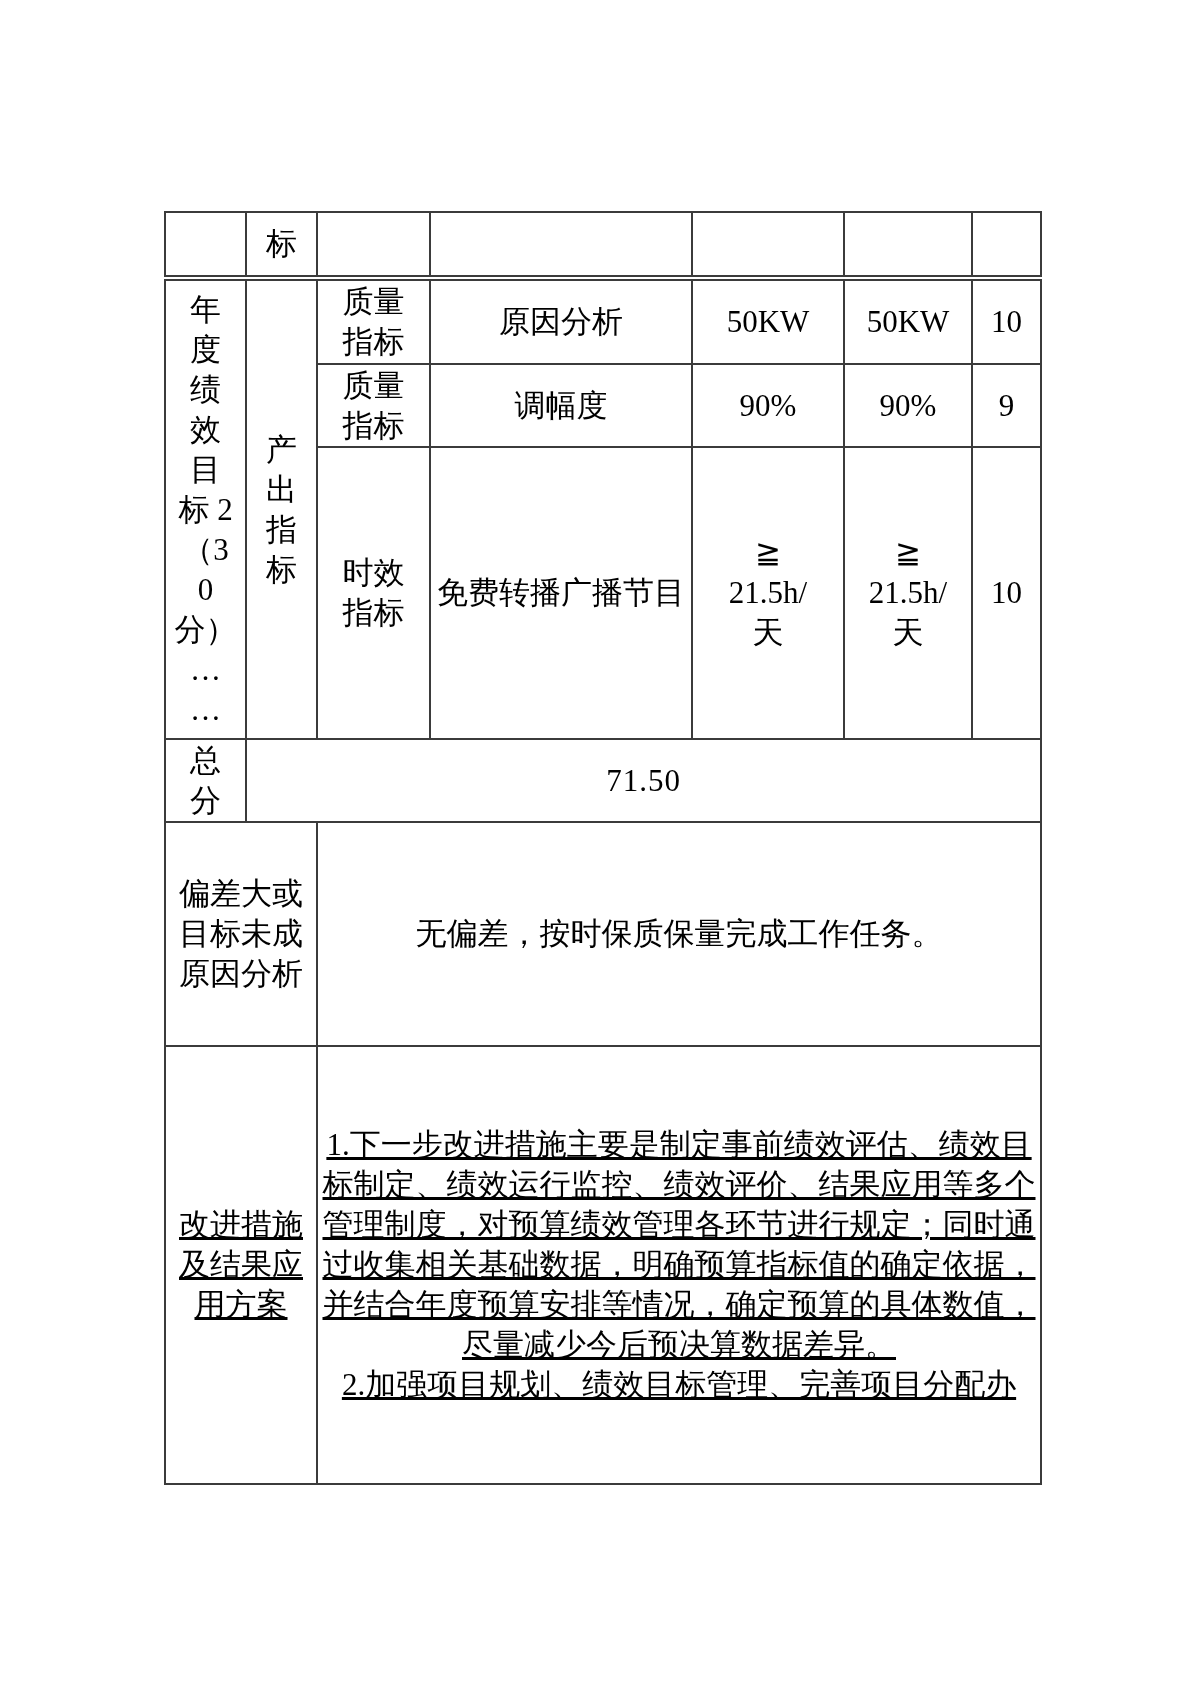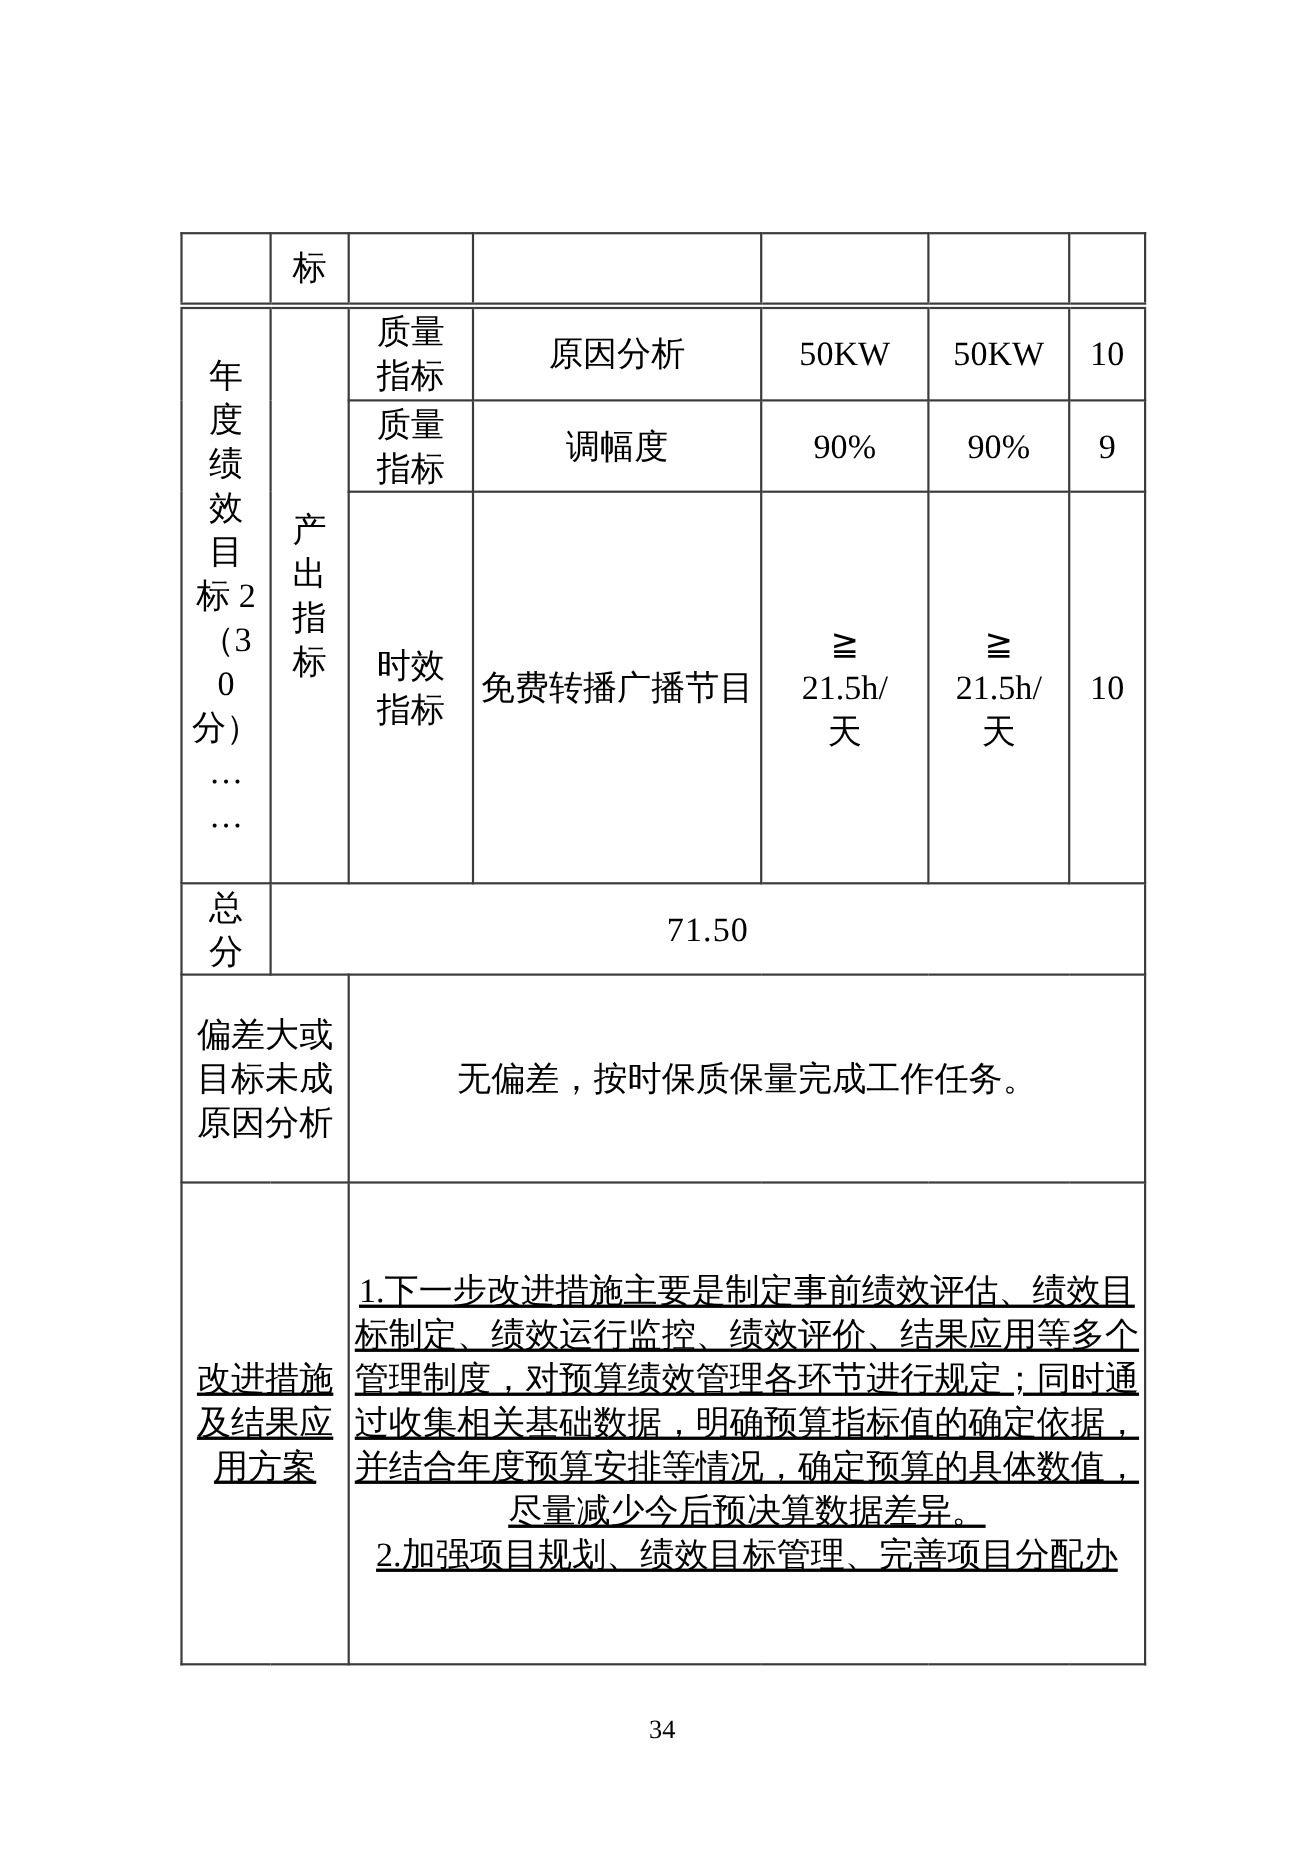--- a/index.html
+++ b/index.html
@@ -126,51 +126,50 @@
 
     <tr style="height:83px">
       <td class="pre type-cell">质量
 指标</td>
       <td class="name-cell">调幅度</td>
       <td class="pre value-cell">90%</td>
       <td class="pre value-cell">90%</td>
       <td class="score-cell">9</td>
     </tr>
 
-    <tr style="height:356px">
+    <tr style="height:292px">
       <td class="pre type-cell">时效
 指标</td>
       <td class="name-cell">免费转播广播节目</td>
       <td class="pre value-cell">≧
 21.5h/
 天</td>
       <td class="pre value-cell">≧
 21.5h/
 天</td>
       <td class="score-cell">10</td>
     </tr>
 
     <tr style="height:83px">
       <td class="pre total-label-cell">总
 分</td>
       <td colspan="6" class="total-value-cell">71.50</td>
     </tr>
 
-    <tr style="height:189px">
+    <tr style="height:224px">
       <td colspan="2" class="pre dev-label-cell">偏差大或
 目标未成
 原因分析</td>
       <td colspan="5" class="dev-content-cell">无偏差，按时保质保量完成工作任务。</td>
     </tr>
 
     <tr style="height:438px">
       <td colspan="2" class="pre imp-label-cell">改进措施
 及结果应
 用方案</td>
       <td colspan="5" class="pre imp-content-cell">1.下一步改进措施主要是制定事前绩效评估、绩效目标制定、绩效运行监控、绩效评价、结果应用等多个管理制度，对预算绩效管理各环节进行规定；同时通过收集相关基础数据，明确预算指标值的确定依据，并结合年度预算安排等情况，确定预算的具体数值，尽量减少今后预决算数据差异。
 2.加强项目规划、绩效目标管理、完善项目分配办</td>
     </tr>
   </tbody>
     </table>
 
-  <div class="page-number">34</div>
 
 </div>
 
 </body></html>

